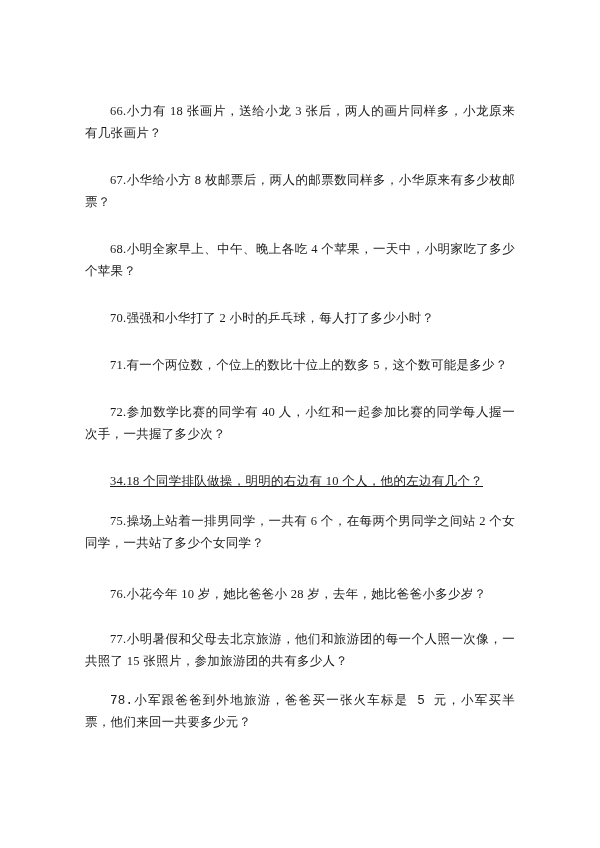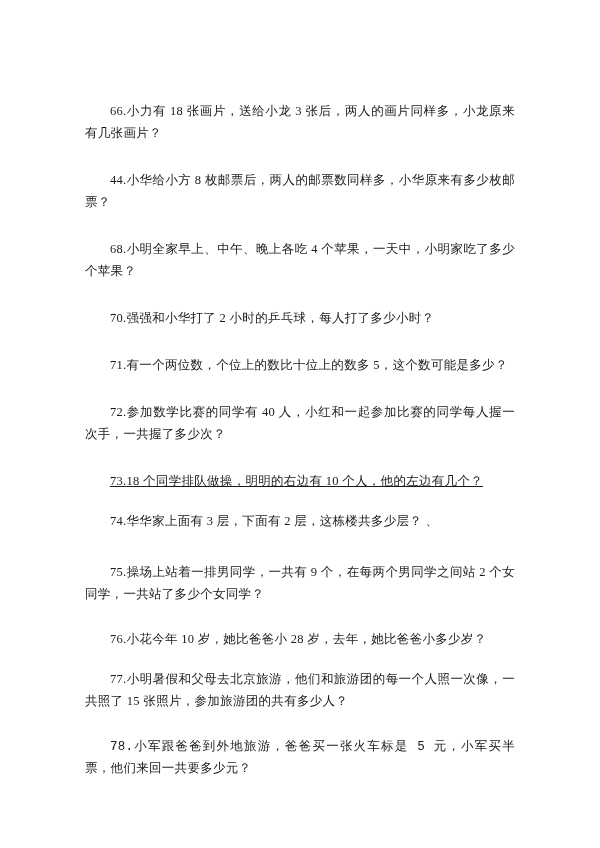--- a/index.html
+++ b/index.html
@@ -38,25 +38,24 @@
   .question:nth-child(11) { margin-bottom: 24px; } 
   .question:nth-child(12) { margin-bottom: 34px; } 
   .question:last-child    { margin-bottom: 0; font-family: Liberation Mono, monospace; }
 </style>
 </head>
 <body>
 
 <div class="page">
   <div class="content">
     <p class="question"><span>66.</span><span>小力有 18 张画片，送给小龙 3 张后，两人的画片同样多，小龙原来有几张画片？</span></p>
-    <p class="question"><span>44.</span><span>小华给小方 8 枚邮票后，两人的邮票数同样多，小华原来有多少枚邮票？</span></p>
+    <p class="question"><span>67.</span><span>小华给小方 8 枚邮票后，两人的邮票数同样多，小华原来有多少枚邮票？</span></p>
     <p class="question"><span>68.</span><span>小明全家早上、中午、晚上各吃 4 个苹果，一天中，小明家吃了多少个苹果？</span></p>
     <p class="question"><span>70.</span><span>强强和小华打了 2 小时的乒乓球，每人打了多少小时？</span></p>
     <p class="question"><span>71.</span><span>有一个两位数，个位上的数比十位上的数多 5，这个数可能是多少？</span></p>
     <p class="question"><span>72.</span><span>参加数学比赛的同学有 40 人，小红和一起参加比赛的同学每人握一次手，一共握了多少次？</span></p>
-    <p class="question"><span>73.</span><span>18 个同学排队做操，明明的右边有 10 个人，他的左边有几个？</span></p>
-    <p class="question"><span>74.</span><span>华华家上面有 3 层，下面有 2 层，这栋楼共多少层？ 、</span></p>
-    <p class="question"><span>75.</span><span>操场上站着一排男同学，一共有 9 个，在每两个男同学之间站 2 个女同学，一共站了多少个女同学？</span></p>
+    <p class="question"><span>34.</span><span>18 个同学排队做操，明明的右边有 10 个人，他的左边有几个？</span></p>
+    <p class="question"><span>75.</span><span>操场上站着一排男同学，一共有 6 个，在每两个男同学之间站 2 个女同学，一共站了多少个女同学？</span></p>
     <p class="question"><span>76.</span><span>小花今年 10 岁，她比爸爸小 28 岁，去年，她比爸爸小多少岁？</span></p>
     <p class="question"><span>77.</span><span>小明暑假和父母去北京旅游，他们和旅游团的每一个人照一次像，一共照了 15 张照片，参加旅游团的共有多少人？</span></p>
     <p class="question"><span>78.</span><span>小军跟爸爸到外地旅游，爸爸买一张火车标是 5 元，小军买半票，他们来回一共要多少元？</span></p>
   </div>
 </div>
 
 </body></html>

